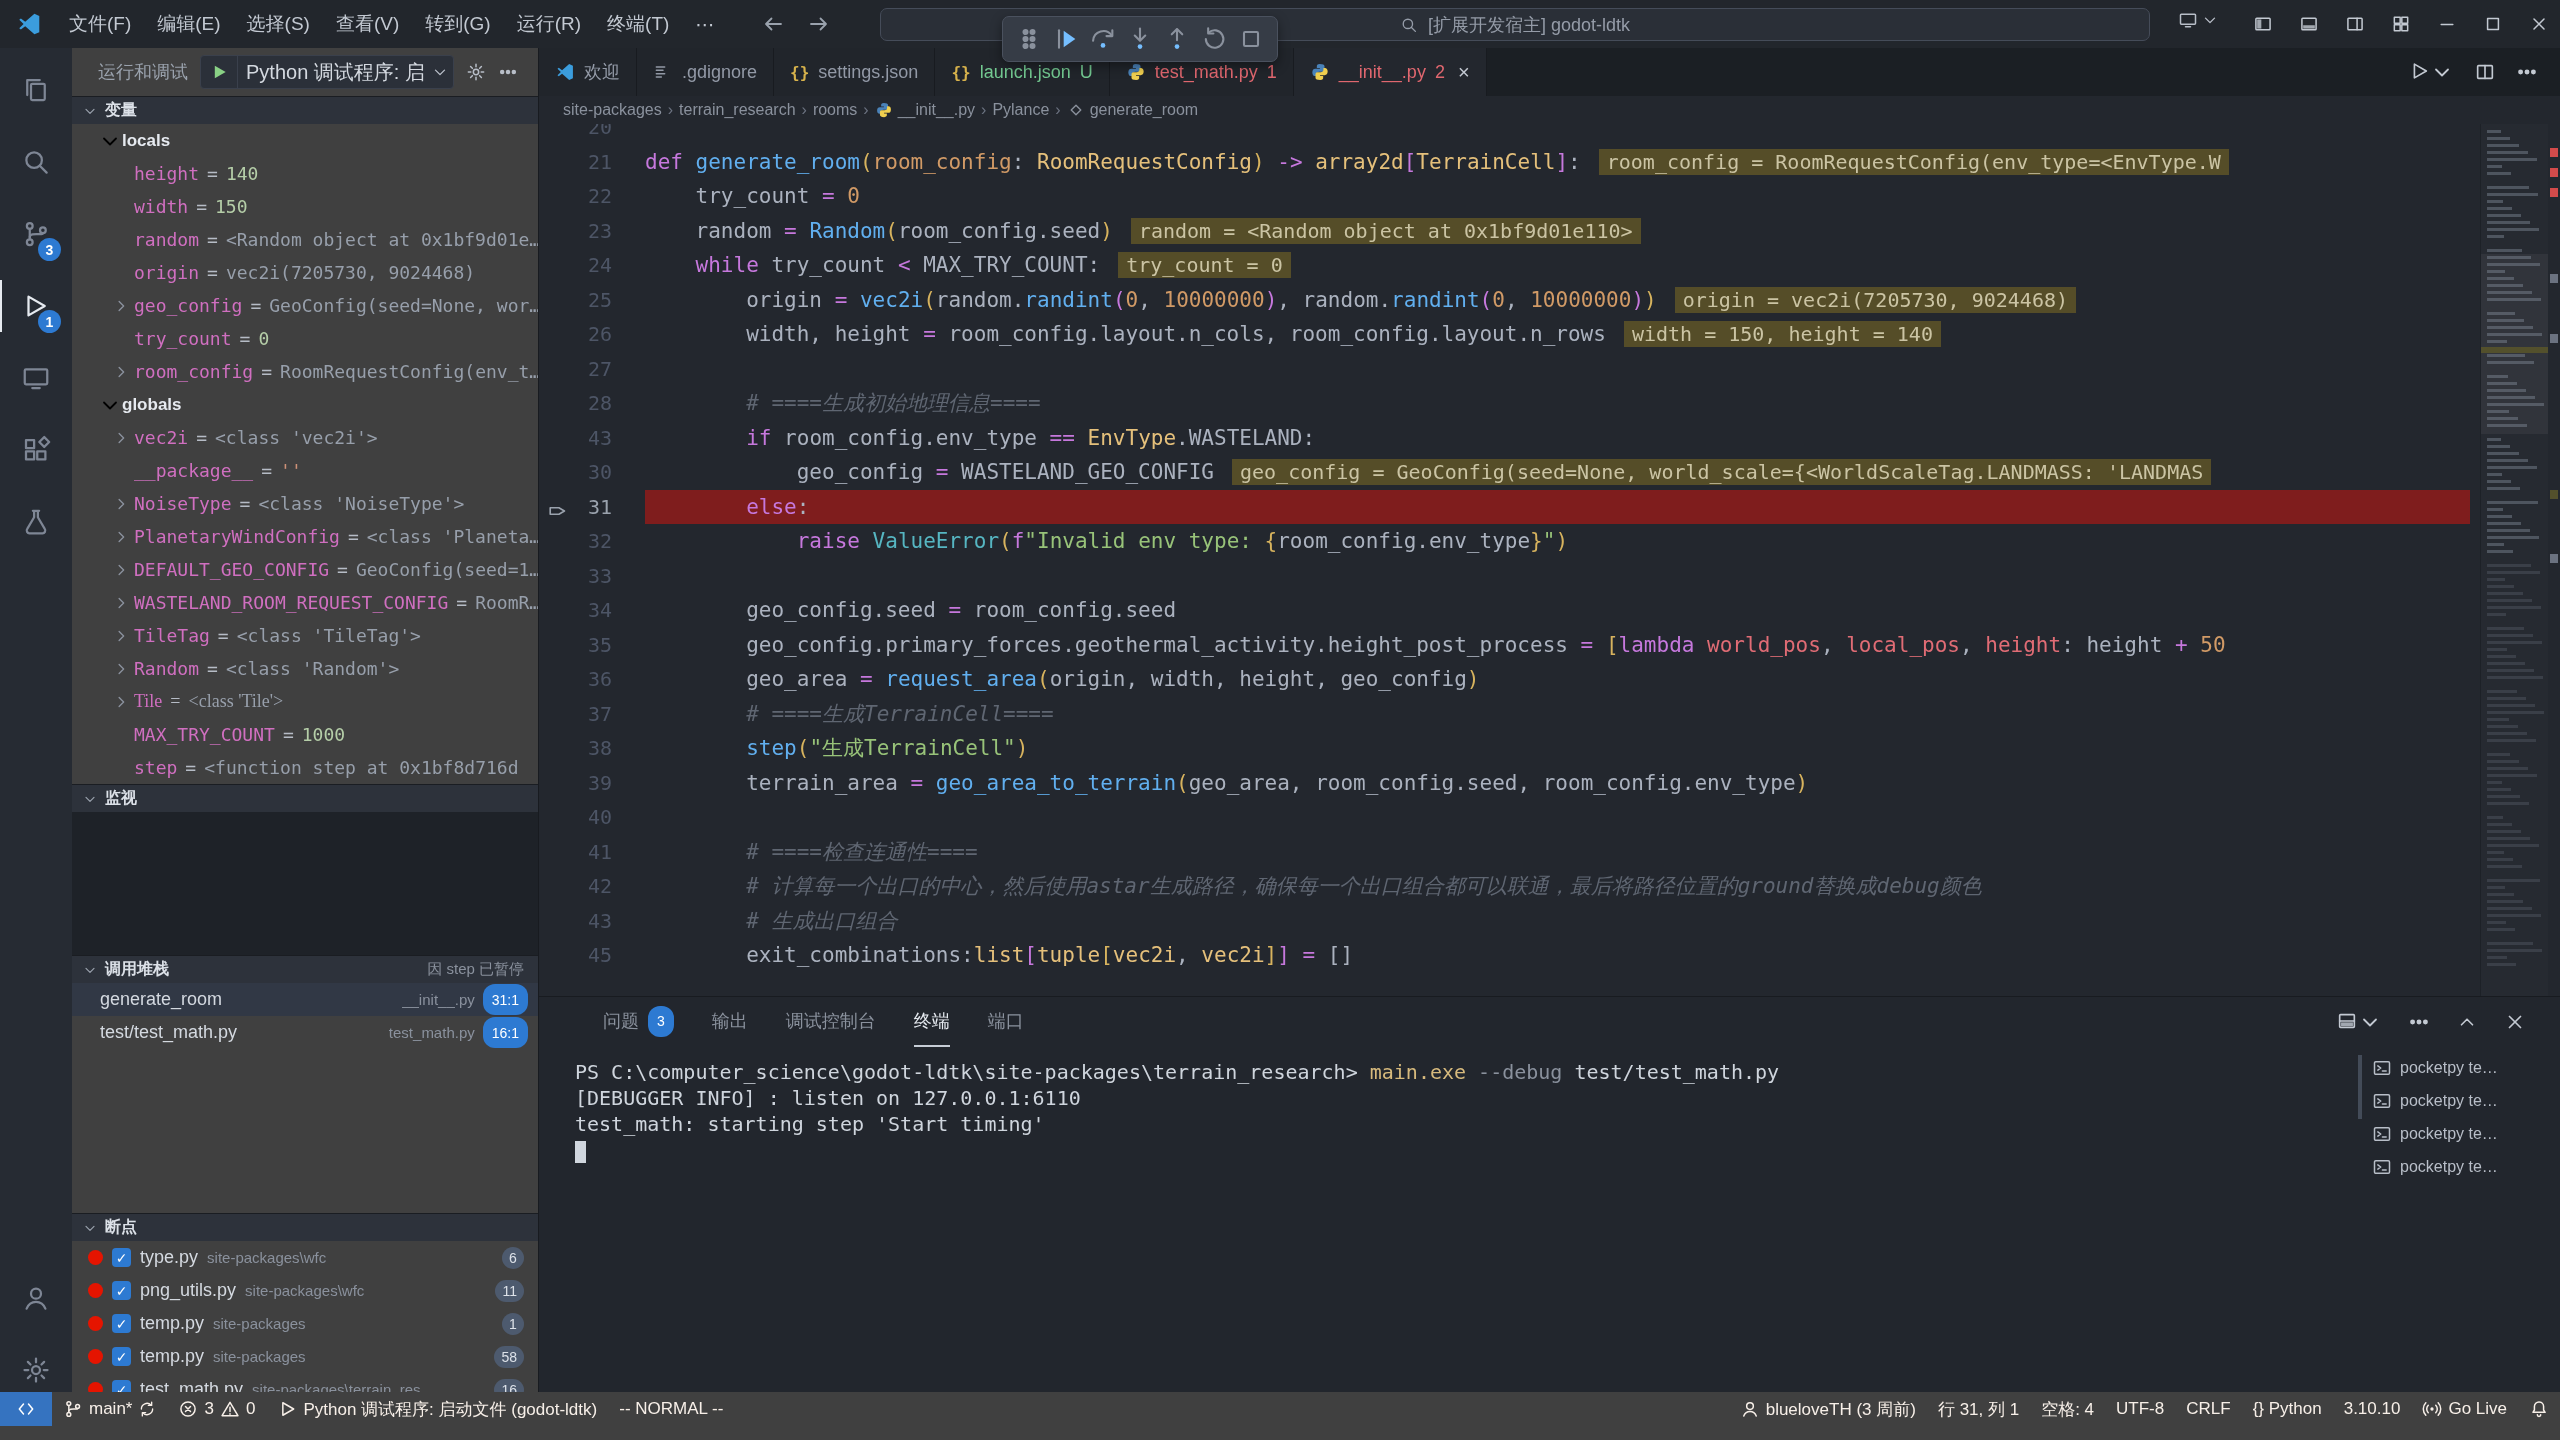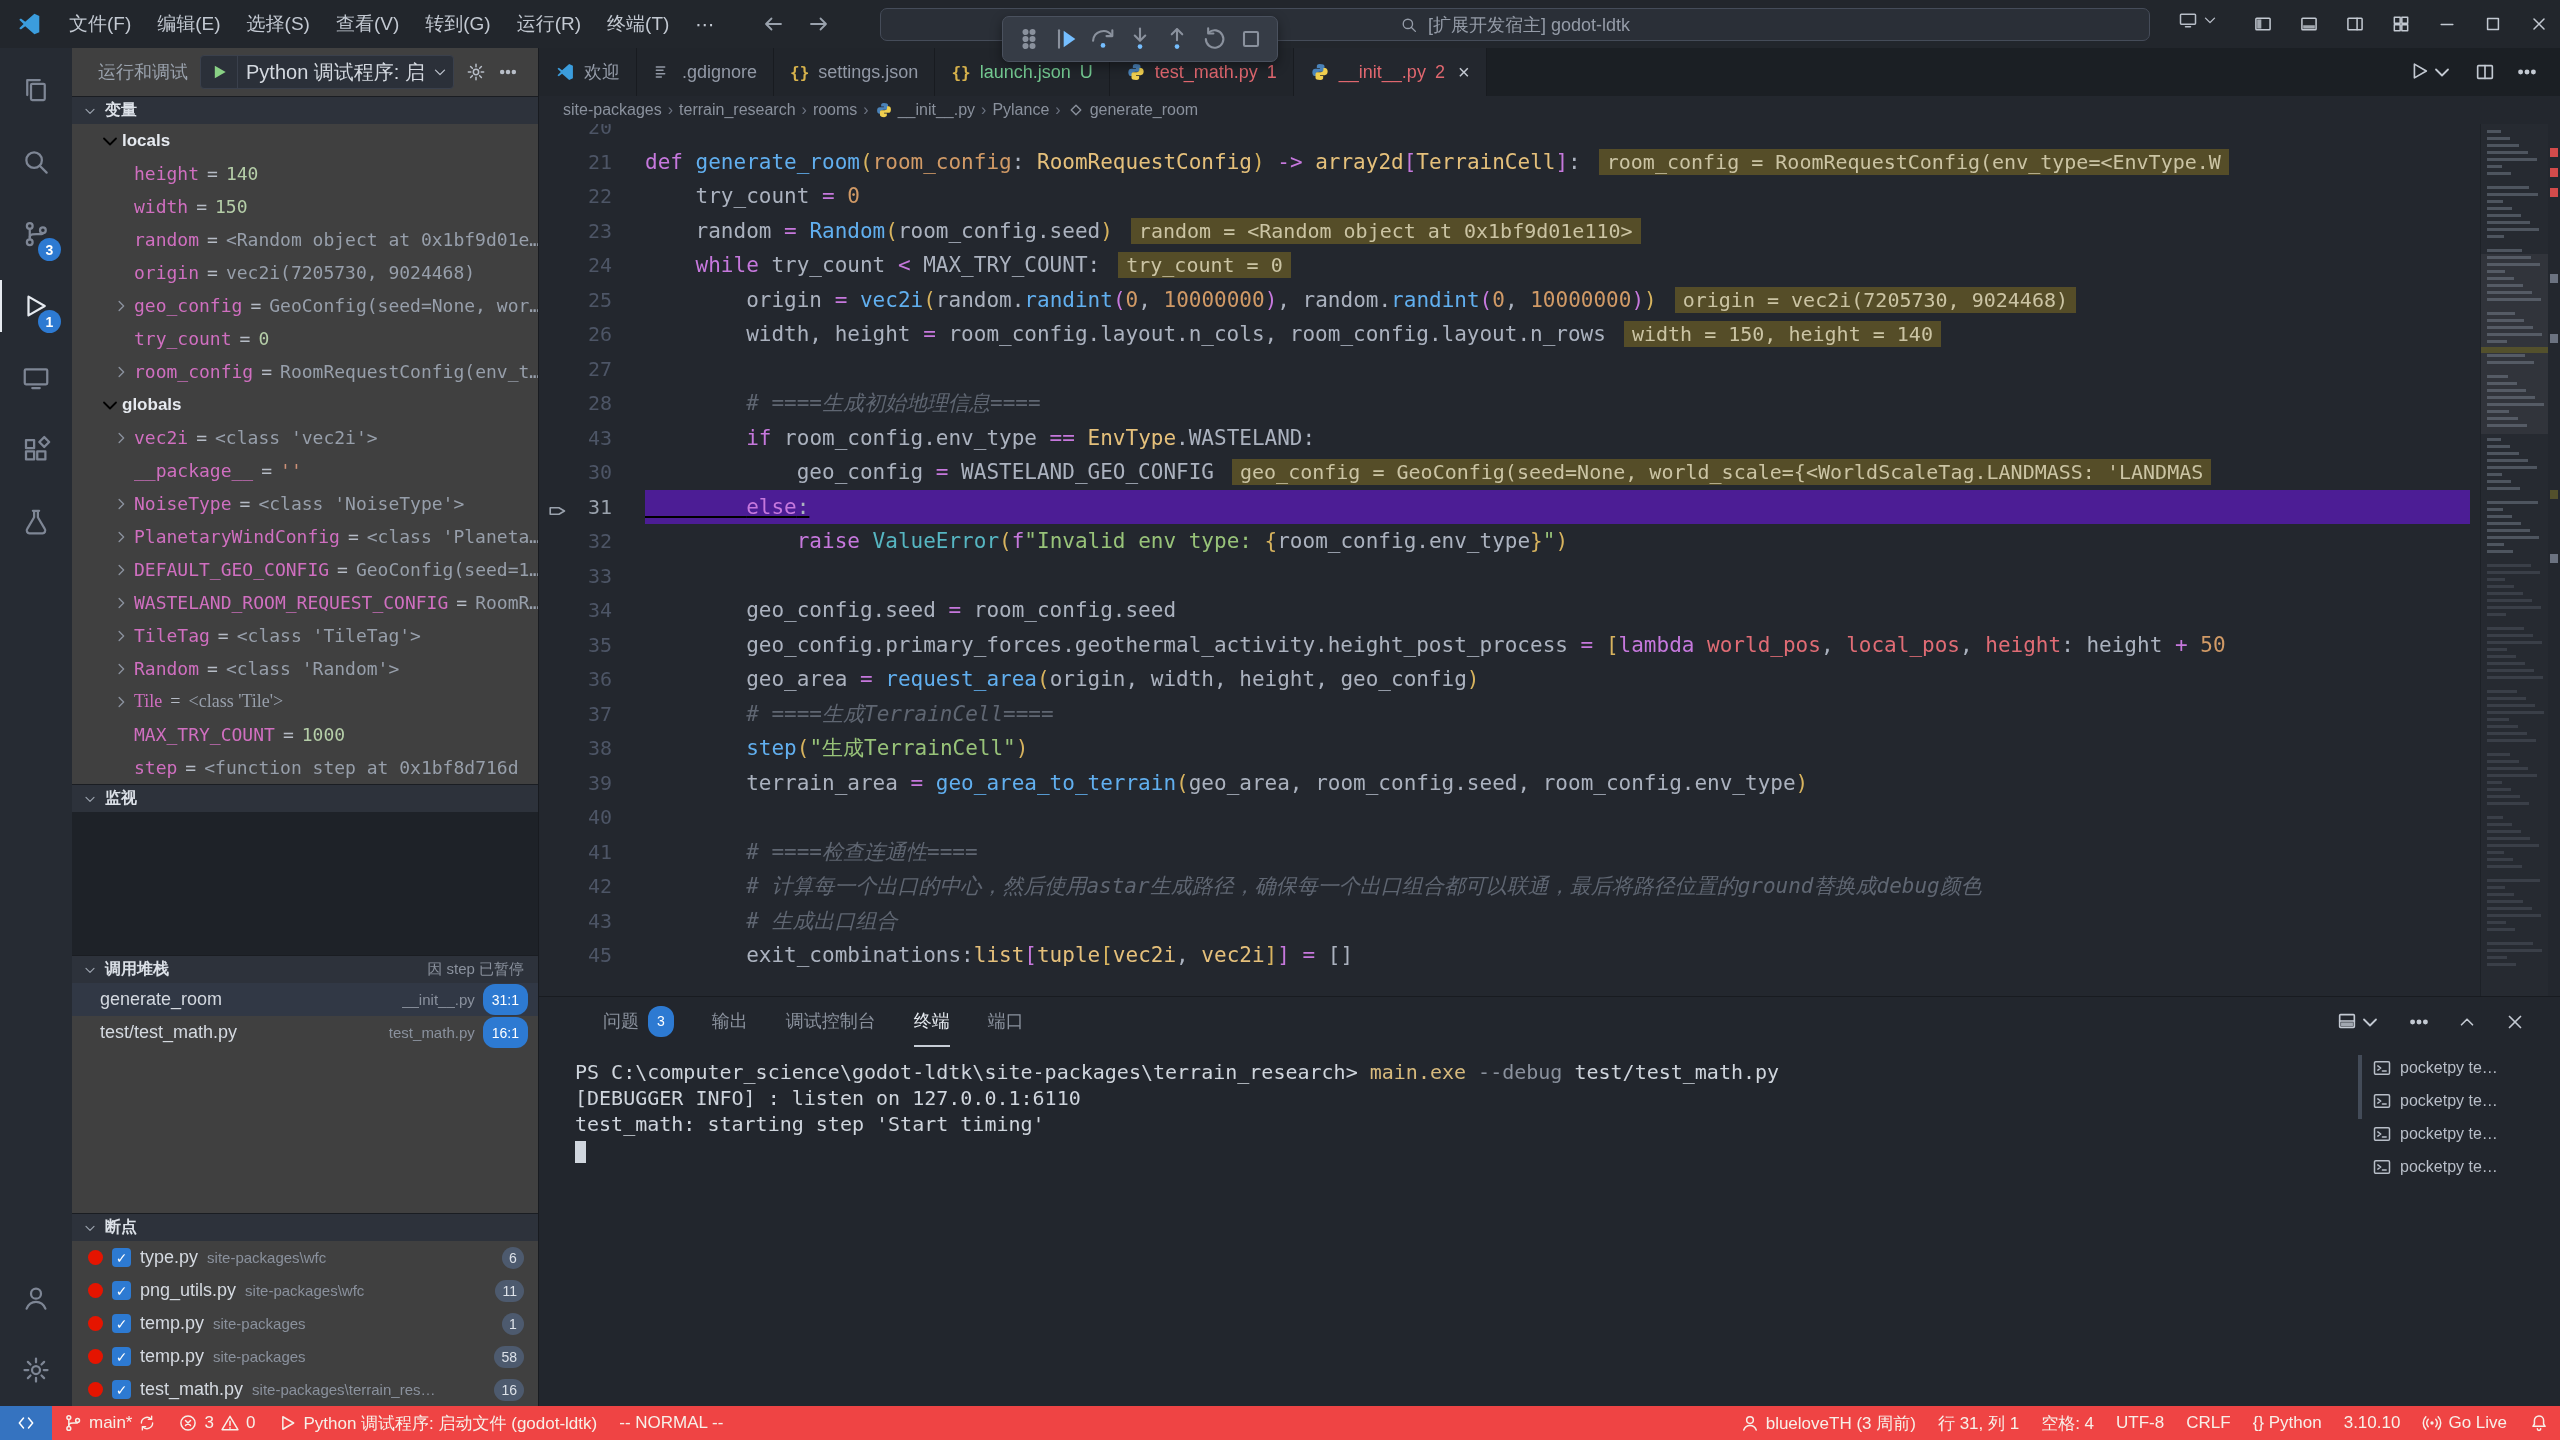--- a/index.html
+++ b/index.html
@@ -82,21 +82,21 @@
   .breadcrumb{height:28px;display:flex;align-items:center;padding-left:24px;font-size:16px;color:#8a919d;gap:6px;flex:none;background:#23272e;}
   .breadcrumb .sep{color:#6b7280;}
 
   .code-area{position:relative;flex:1;overflow:hidden;background:#23272e;}
   .code-lines{position:absolute;top:-14px;left:0;right:90px;}
   .cl{height:34.5px;display:flex;align-items:center;font-family:"DejaVu Sans Mono",monospace;font-size:21px;white-space:pre;}
   .gut{flex:0 0 106px;display:flex;justify-content:flex-end;align-items:center;padding-right:33px;color:#4d5566;font-size:20px;position:relative;}
   .cl.cur .gut{color:#9aa2ad;}
   .gut .cur-arrow{position:absolute;left:8px;top:5px;}
   .line-body{flex:1;min-width:0;overflow:hidden;height:100%;display:flex;align-items:center;}
-  .cl.cur .line-body{background:#4c1d95;text-decoration:underline;}
+  .cl.cur .line-body{background:#7f1d1d;}
   .hint{background:#554d28;color:#cbc4a4;margin-left:18px;padding:1px 8px;font-size:20px;white-space:pre;}
   .tk-k{color:#c678dd}.tk-f{color:#61afef}.tk-c{color:#e5c07b}.tk-s{color:#98c379}.tk-n{color:#d19a66}
   .tk-m{color:#5f6672;font-style:italic}.tk-o{color:#c678dd}.tk-p{color:#d7b35e}.tk-q{color:#c678dd}
   .tk-t{color:#abb2bf}.tk-a{color:#d19a66}.tk-r{color:#e06c75}.tk-v{color:#56b6c2}
 
   .minimap{position:absolute;top:0;right:12px;width:68px;bottom:0;background:#262a31;border-left:1px solid #1d2127;}
   .mm-bar{position:absolute;left:6px;height:3px;background:rgba(145,155,170,.38);}
   .mm-view{position:absolute;left:0;right:0;background:rgba(255,255,255,.05);}
   .mm-cur{position:absolute;left:0;right:0;height:6px;background:#53502c;}
   .ruler{position:absolute;top:0;right:0;width:12px;bottom:0;}
@@ -109,21 +109,21 @@
   .ptab.active{color:#e6eaf0;border-bottom-color:#c7cdd6;}
   .panel-actions{position:absolute;top:0;right:34px;height:50px;display:flex;gap:26px;align-items:center;color:#c3c9d2;}
   .term{position:absolute;top:62px;left:36px;right:210px;font-family:"DejaVu Sans Mono",monospace;font-size:20px;line-height:26px;color:#cfd5dd;white-space:pre;overflow:hidden;}
   .tm-t{color:#cfd5dd}.tm-y{color:#d7ba7d}.tm-d{color:#8a919d}
   .term-cursor{display:inline-block;width:11px;height:22px;background:#d0d6de;vertical-align:middle;}
   .term-divider{position:absolute;top:58px;right:198px;width:4px;height:64px;background:#434b58;}
   .instances{position:absolute;top:54px;right:6px;width:188px;}
   .inst{height:33px;display:flex;align-items:center;gap:8px;color:#b8bec8;font-size:16px;padding-left:6px;white-space:nowrap;overflow:hidden;}
 
   
-  .statusbar{position:absolute;bottom:0;left:0;right:0;height:34px;background:#ef4444;display:flex;align-items:flex-end;color:#f7efe8;font-size:17px;z-index:40;}
+  .statusbar{position:absolute;bottom:0;left:0;right:0;height:48px;background:#404040;display:flex;align-items:flex-start;color:#f7efe8;font-size:17px;z-index:40;}
   .sb-remote{width:52px;height:34px;background:#3573c0;display:flex;align-items:center;justify-content:center;font-weight:bold;color:#fff;font-size:17px;letter-spacing:-2px;flex:none;}
   .sb-item{display:flex;align-items:center;gap:6px;padding:0 11px;height:34px;white-space:nowrap;}
   .sb-right{margin-left:auto;display:flex;align-items:center;}
 </style>
 </head>
 <body>
 
 <div class="app">
 
   <div class="titlebar">

